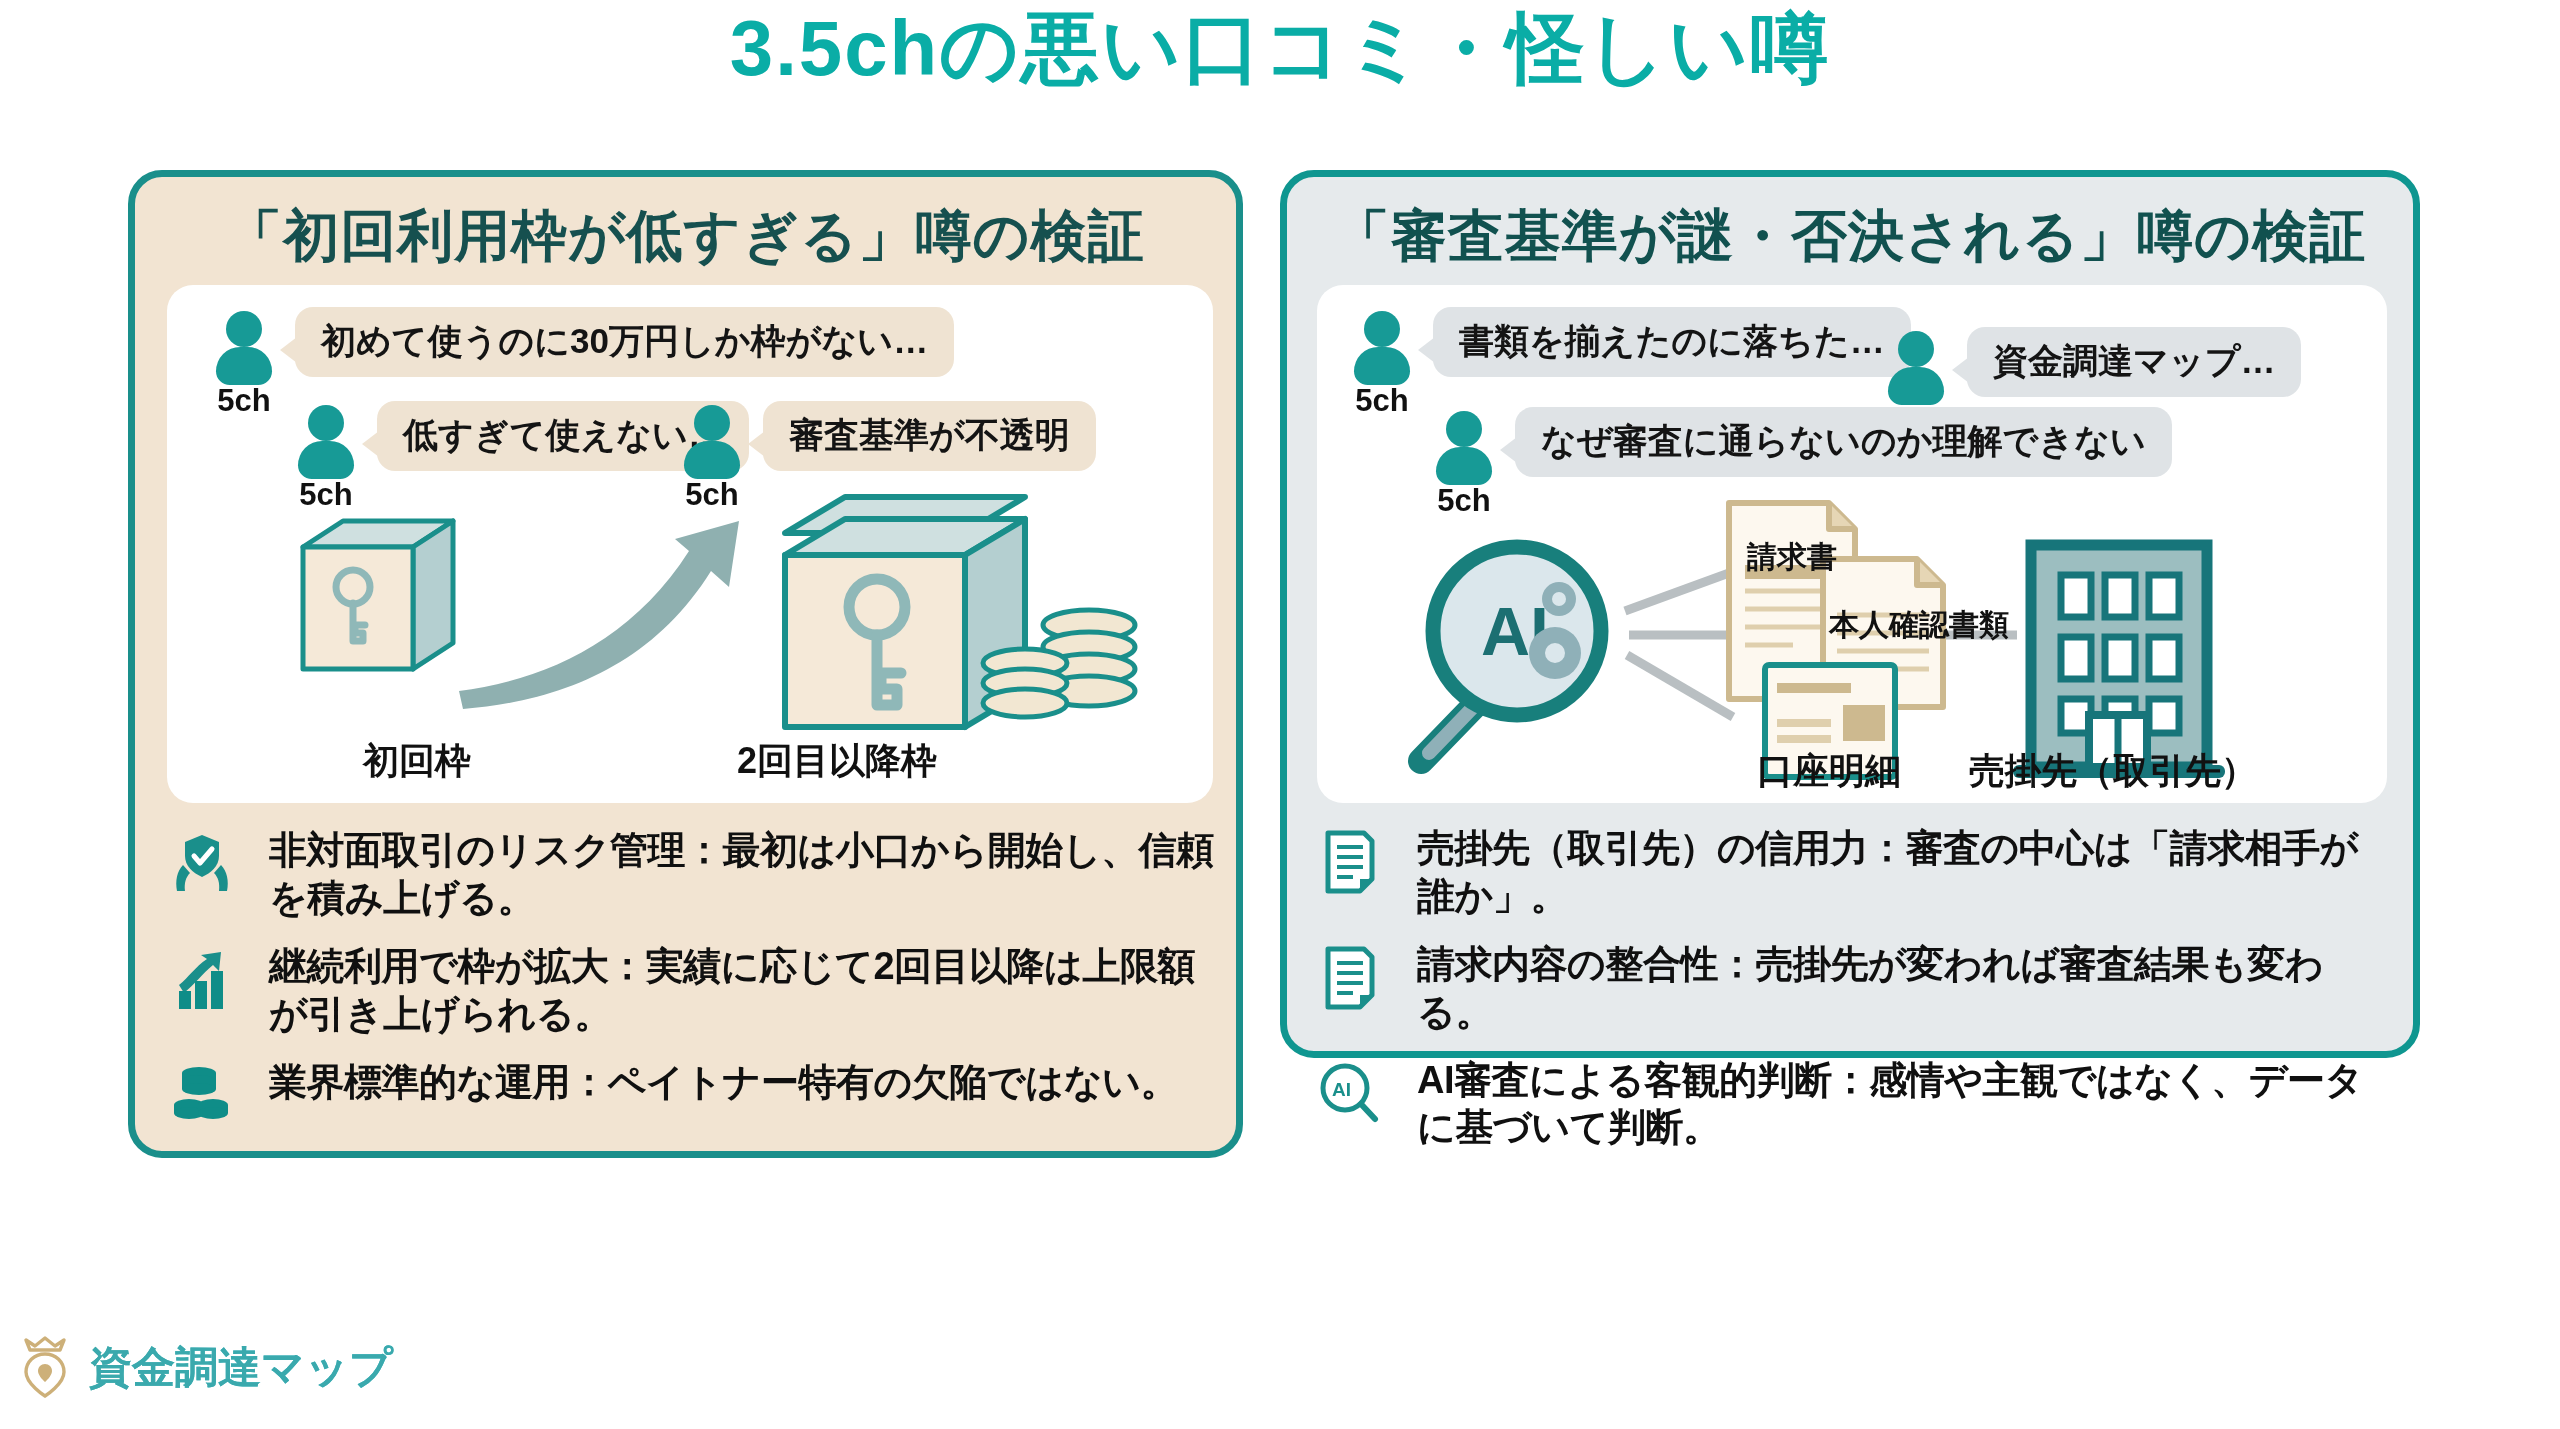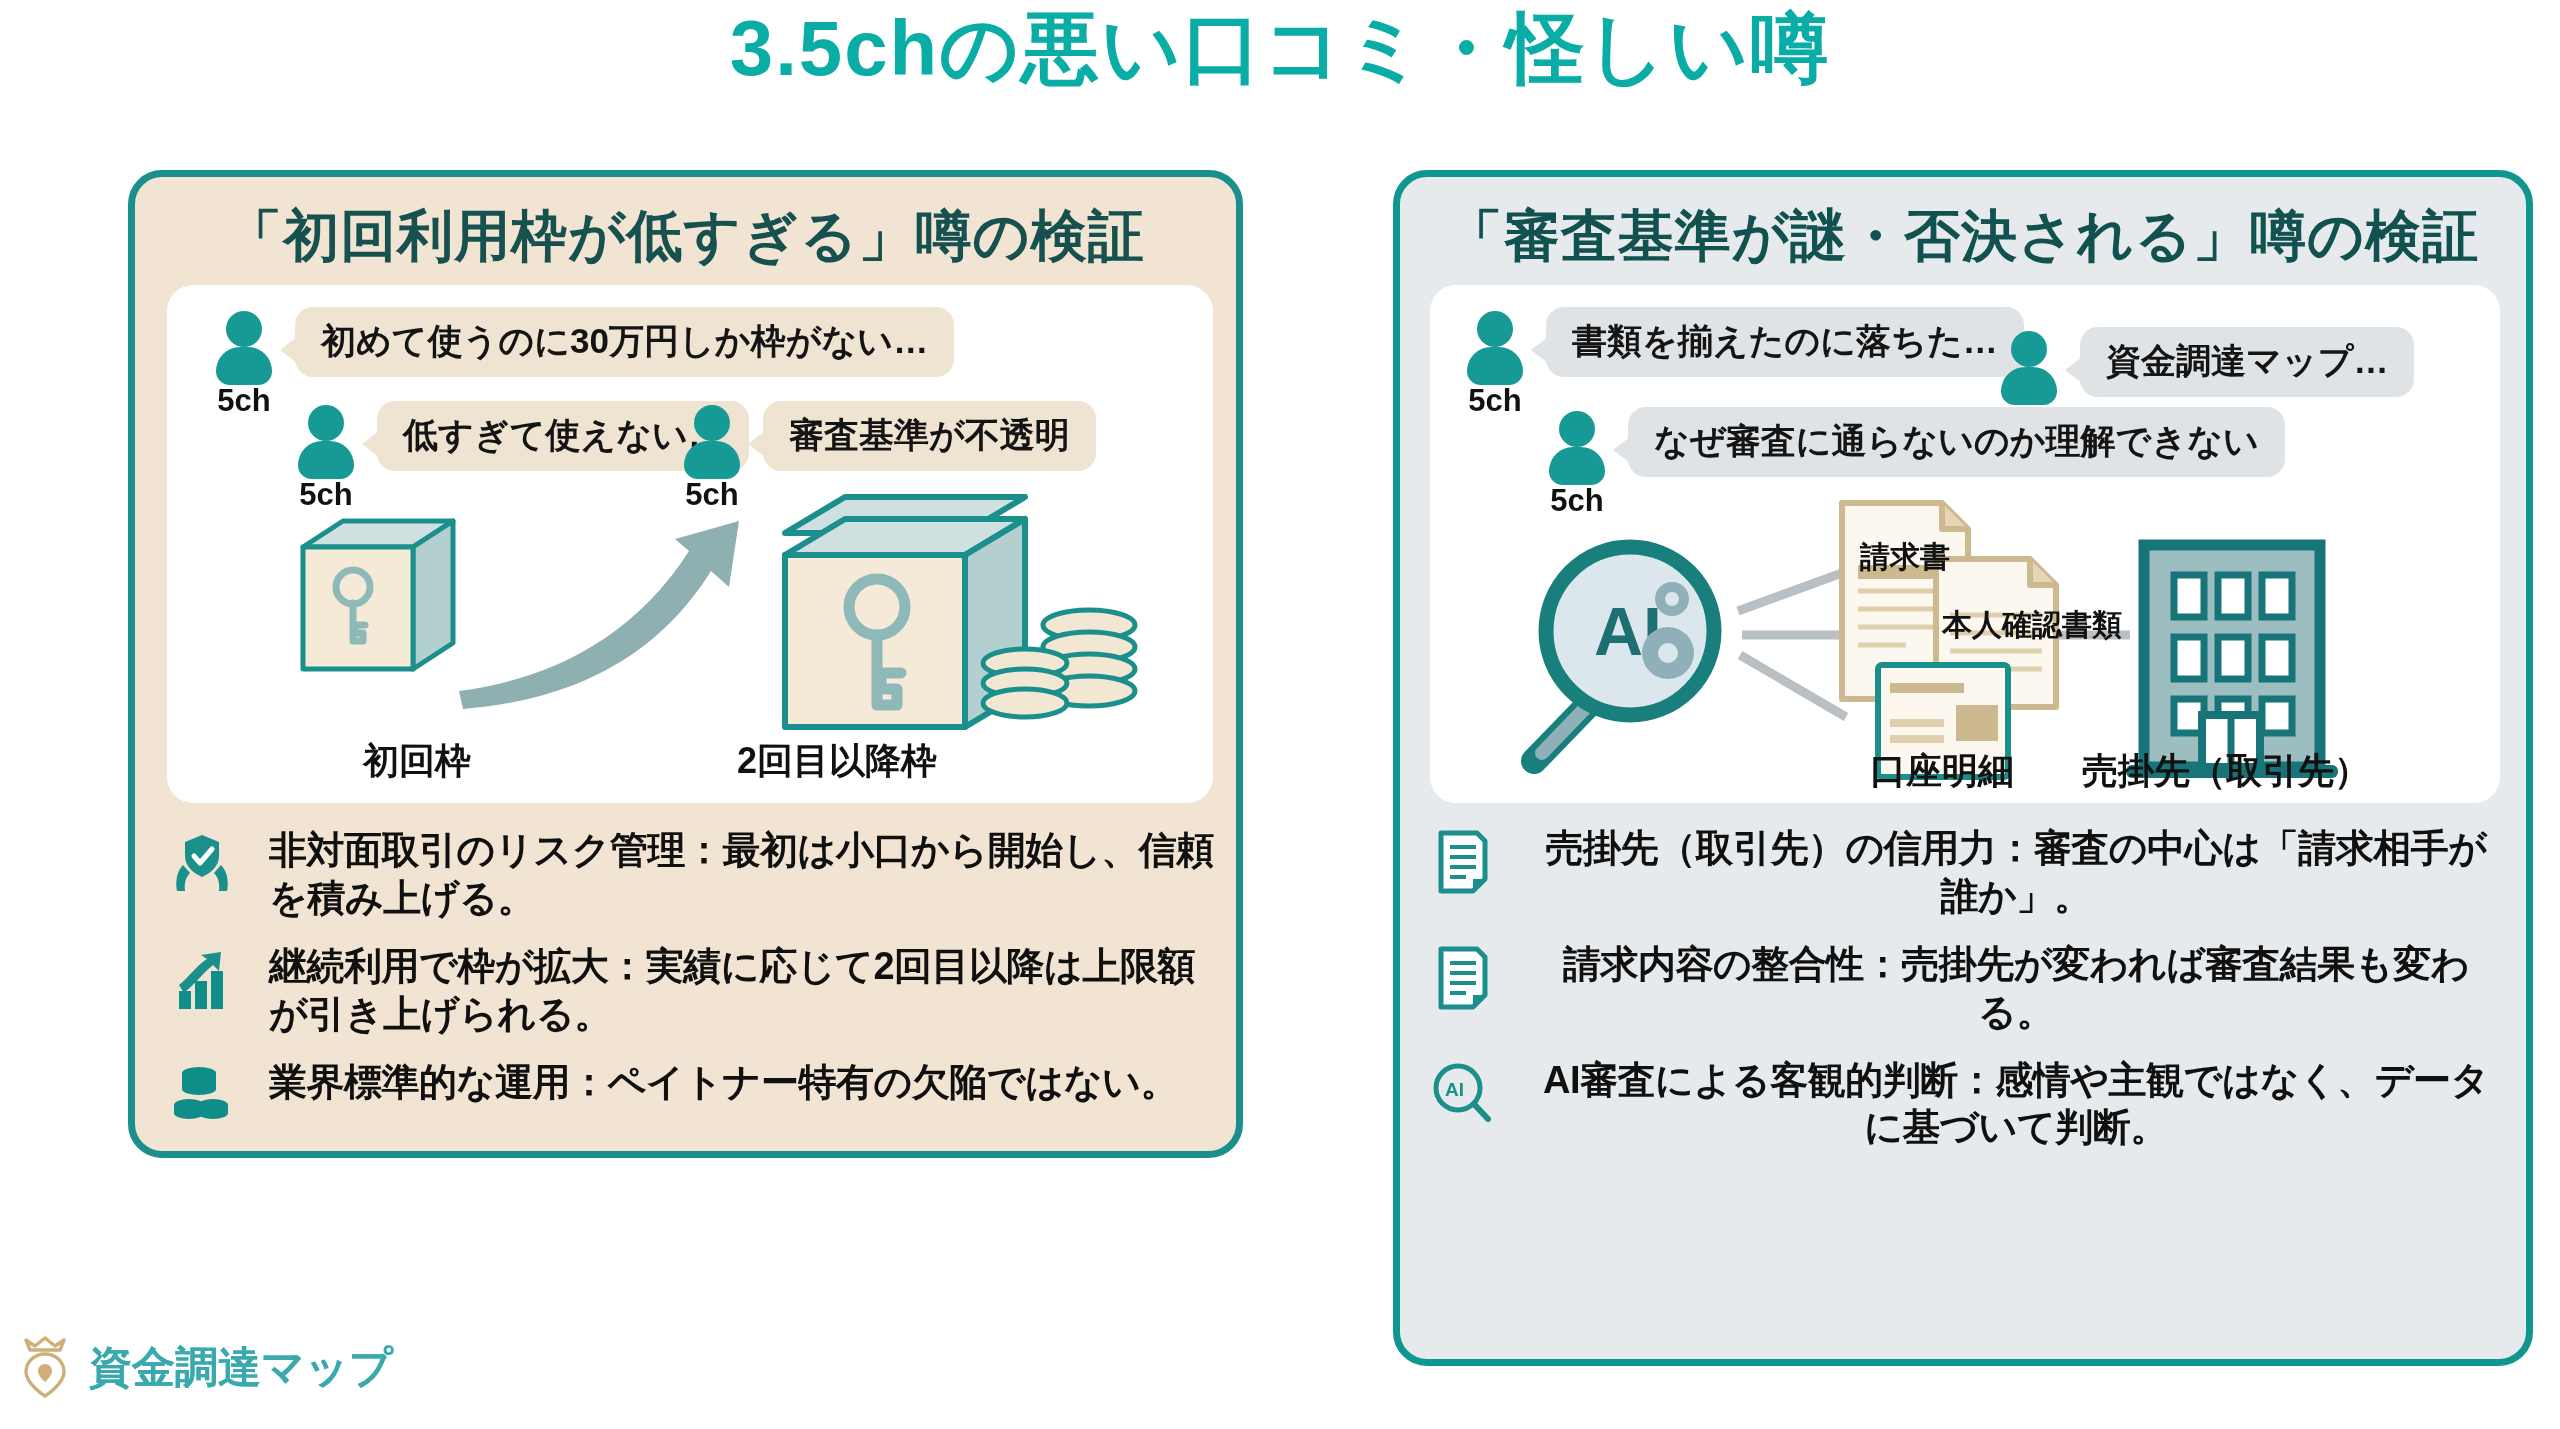--- a/index.html
+++ b/index.html
@@ -27,21 +27,21 @@
     position:absolute;
     border-radius:34px;
     box-sizing:border-box;
   }
   .panel-left{
     left:128px;top:170px;width:1115px;height:988px;
     background:#f2e4d2;
     border:7px solid #1a8f8b;
   }
   .panel-right{
-    left:1393px;top:170px;width:1140px;height:1196px;
+    left:1280px;top:170px;width:1140px;height:888px;
     background:#e6eaec;
     border:7px solid #0f9690;
   }
   .panel-title{
     position:absolute;top:22px;left:0;width:100%;
     text-align:center;
     font-size:56px;font-weight:bold;
     color:#16504f;
     letter-spacing:1px;
   }
@@ -374,21 +374,21 @@
           <rect x="636" y="262" width="212" height="13" rx="6" fill="#17757a"></rect>
         </g>
       </svg>
 
       <div class="ill-label-sm" style="left:430px;top:252px;">請求書</div>
       <div class="ill-label-sm" style="left:512px;top:320px;">本人確認書類</div>
       <div class="ill-label" style="left:424px;top:462px;margin-left:16px;">口座明細</div>
       <div class="ill-label" style="left:652px;top:462px;">売掛先（取引先）</div>
     </div>
 
-    <div class="bullets bullets-right" style="top:648px;left:26px;width:1076px;text-align:center;">
+    <div class="bullets bullets-right" style="top:648px;left:26px;width:1076px;">
 
       <div class="bullet">
         <div class="bullet-ico">
           <svg width="60" height="66" viewBox="0 0 60 66">
             <path d="M8 4 L44 4 L52 12 L52 50 L40 62 L8 62 Z" fill="#ffffff" stroke="#1a8f8b" stroke-width="5" stroke-linejoin="round"></path>
             <path d="M40 62 L40 50 L52 50" fill="#1a8f8b"></path>
             <g stroke="#1a8f8b" stroke-width="4">
               <line x1="17" y1="18" x2="43" y2="18"></line>
               <line x1="17" y1="28" x2="43" y2="28"></line>
               <line x1="17" y1="38" x2="43" y2="38"></line>

